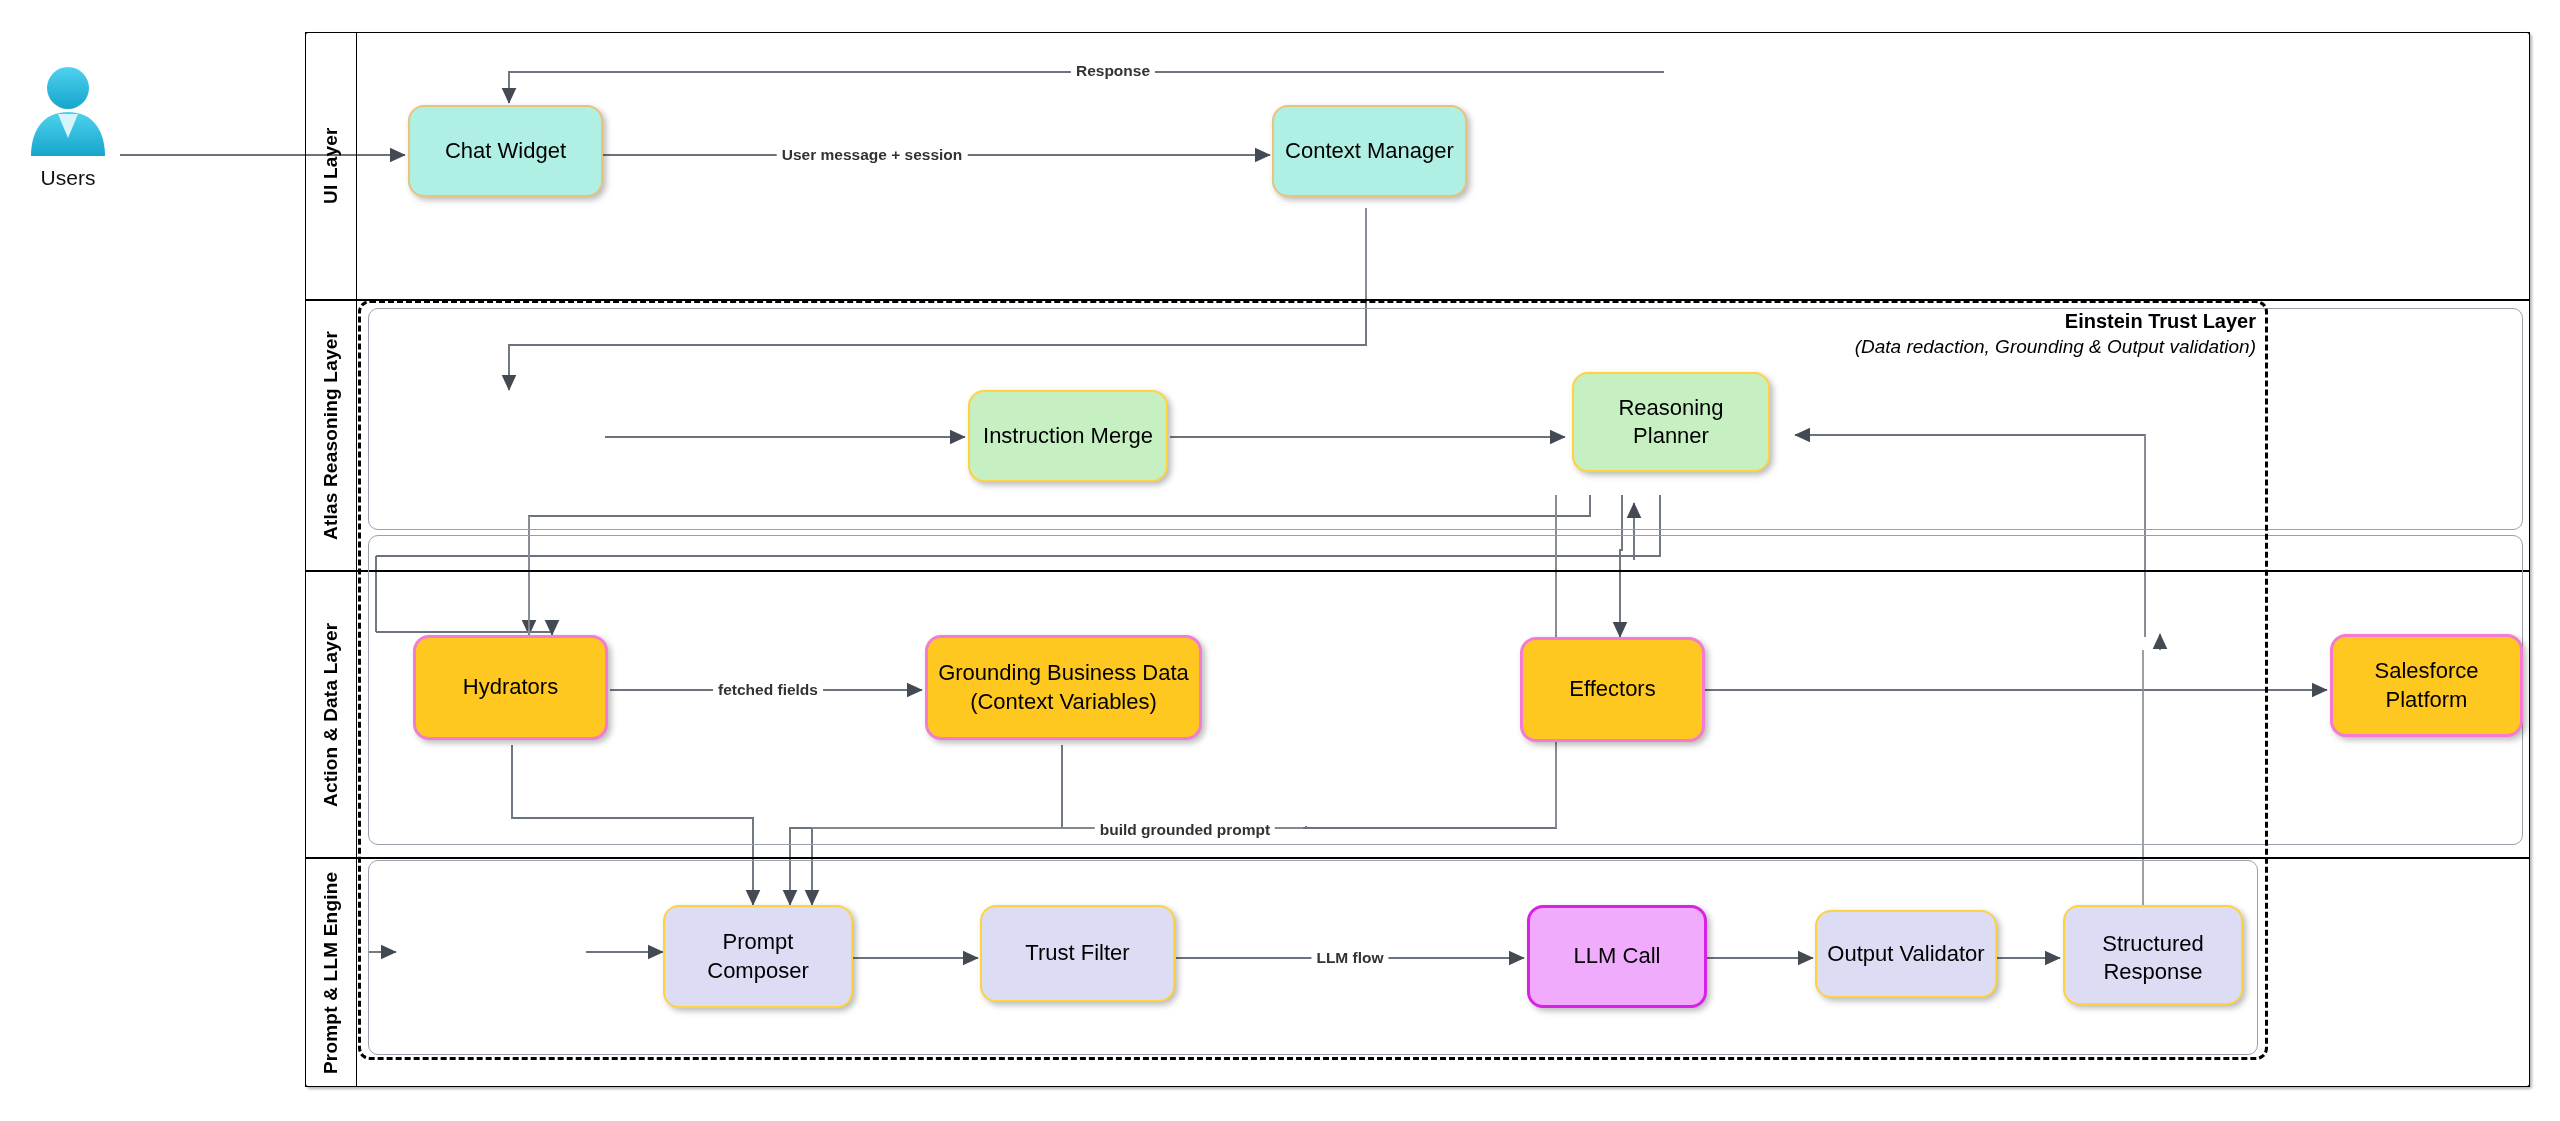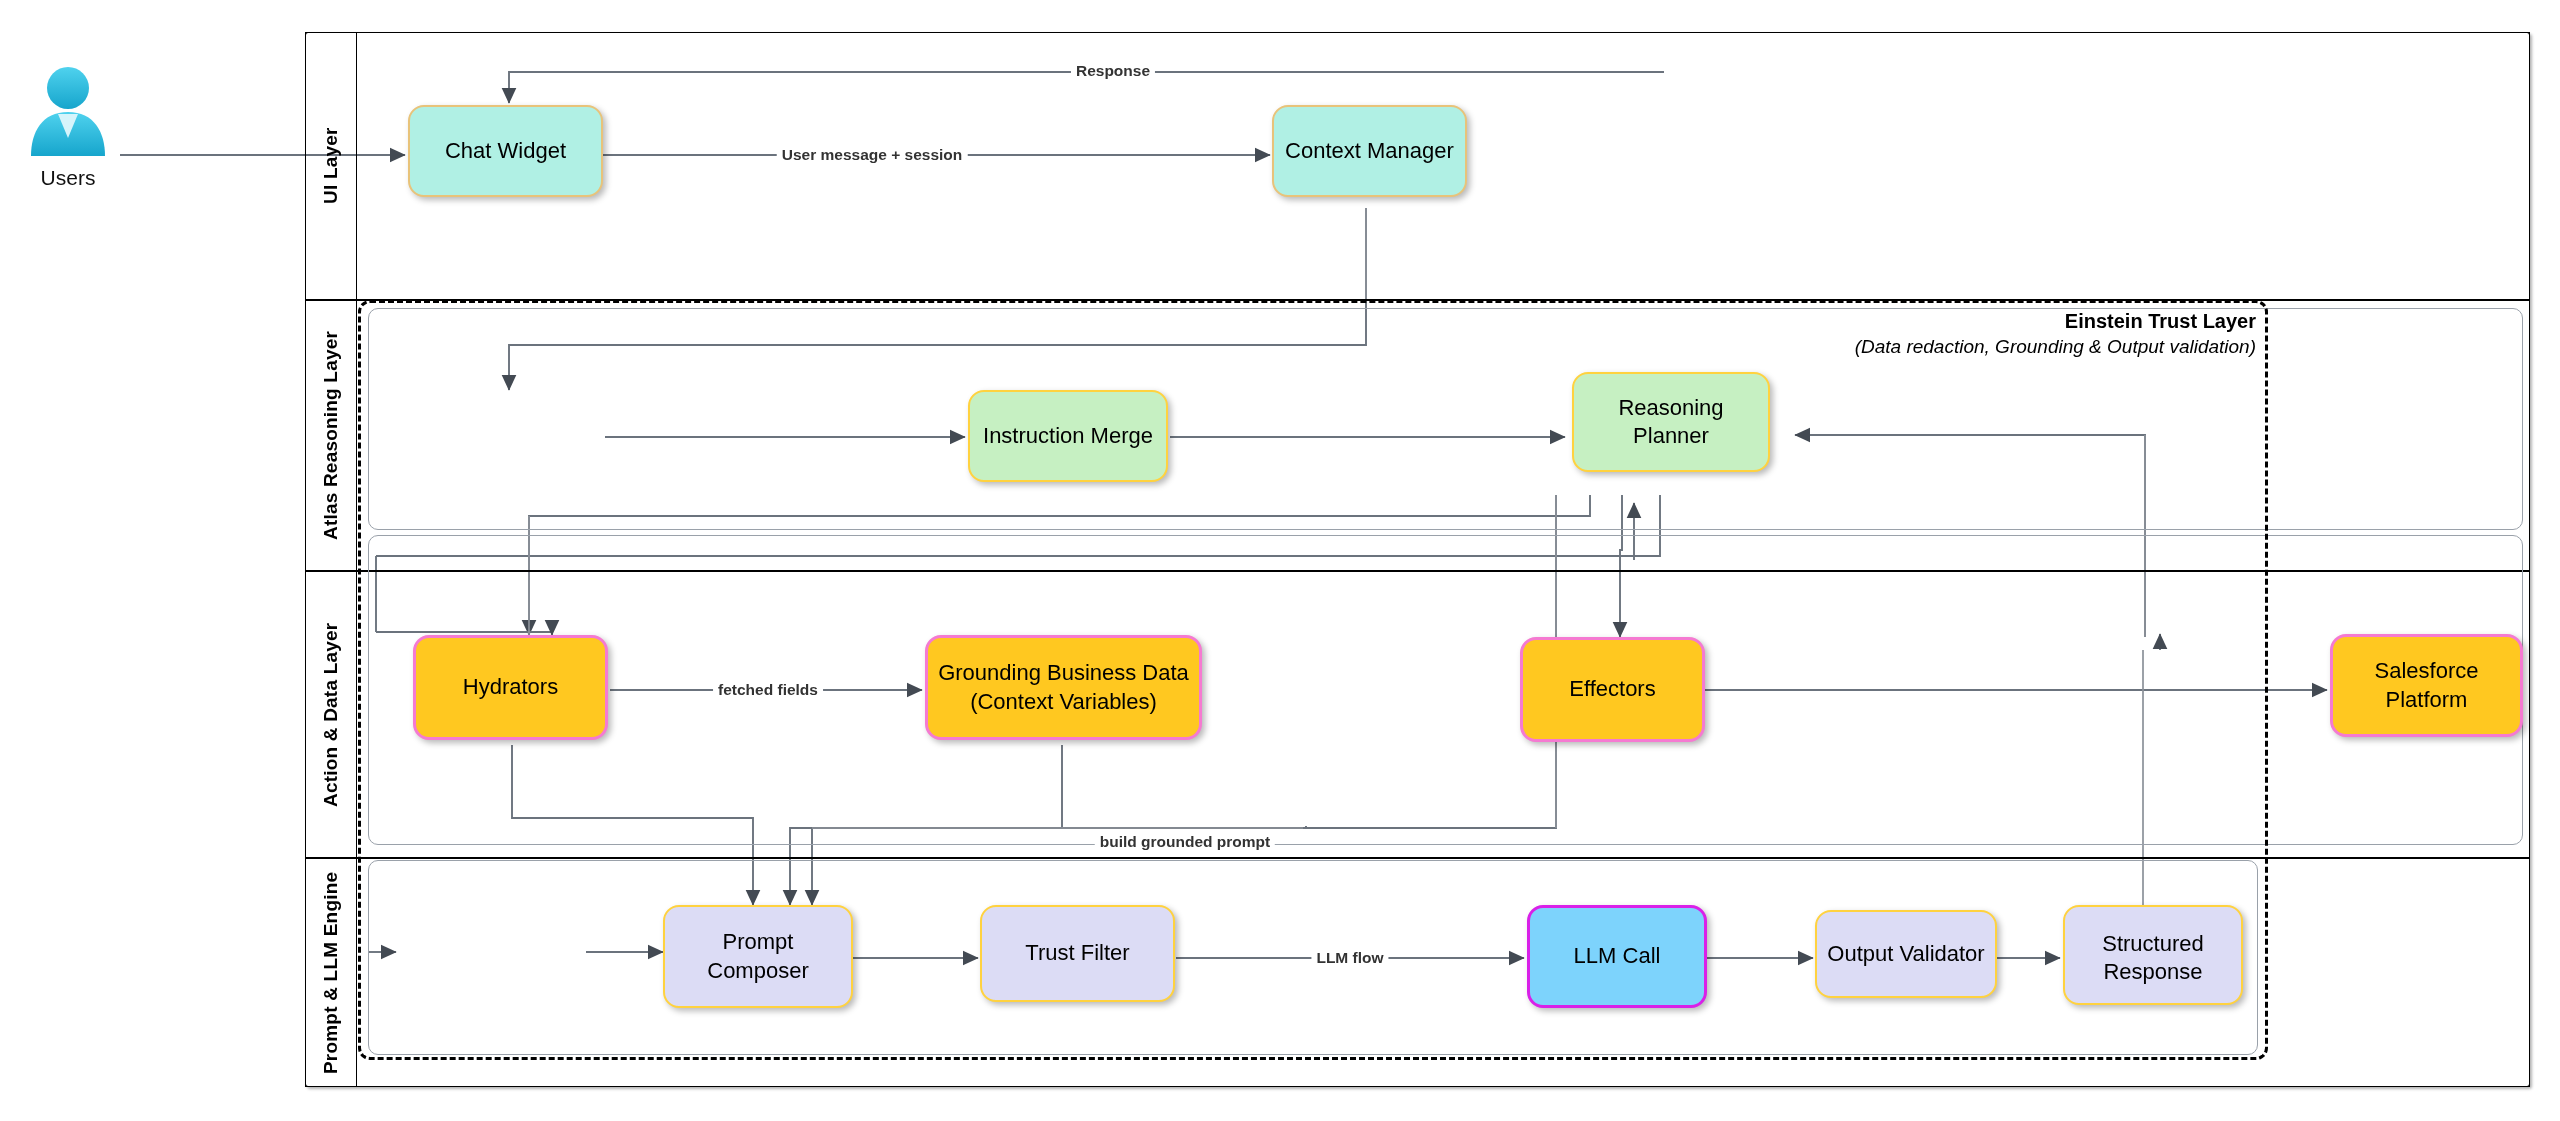--- a/index.html
+++ b/index.html
@@ -30,21 +30,21 @@
     color: #000000;
     line-height: 1.28;
     box-shadow: 3px 3px 6px rgba(0,0,0,0.28);
     padding: 2px 6px;
     z-index: 6;
   }
   .node.teal   { background: #b0f0e4; border: 2.5px solid #e8c37a; }
   .node.green  { background: #c6f0c2; border: 2.5px solid #ffd23f; }
   .node.orange { background: #ffc820; border: 3px solid #f57ad1; }
   .node.purple { background: #dcdcf5; border: 2.5px solid #ffd23f; }
-  .node.white  { background: #7dd3fc; border: 3px solid #d920e8; }
+  .node.white  { background: #f0abfc; border: 3px solid #d920e8; }
 
   .lane-label {
     position: absolute;
     writing-mode: vertical-rl;
     transform: rotate(180deg);
     display: flex; align-items: center; justify-content: center;
     font-size: 19px; font-weight: bold; color: #000;
     letter-spacing: .2px;
     z-index: 4;
   }
@@ -276,16 +276,16 @@
   </div>
 
   <div class="node purple" style="left:2063px; top:905px; width:180px; height:100px; white-space:pre-line;">
     <span style="white-space:pre-line;margin-top:6px;">Structured
 Response</span>
   </div>
 
   <div class="edge-label" style="left:1113px; top:71px;">Response</div>
   <div class="edge-label" style="left:872px; top:155px;">User message + session</div>
   <div class="edge-label" style="left:768px; top:690px;">fetched fields</div>
-  <div class="edge-label" style="left:1185px; top:830px;margin-top:12px;">build grounded prompt</div>
+  <div class="edge-label" style="left:1185px; top:830px;">build grounded prompt</div>
   <div class="edge-label" style="left:1350px; top:958px;">LLM flow</div>
 
 </div>
 
 </body></html>

